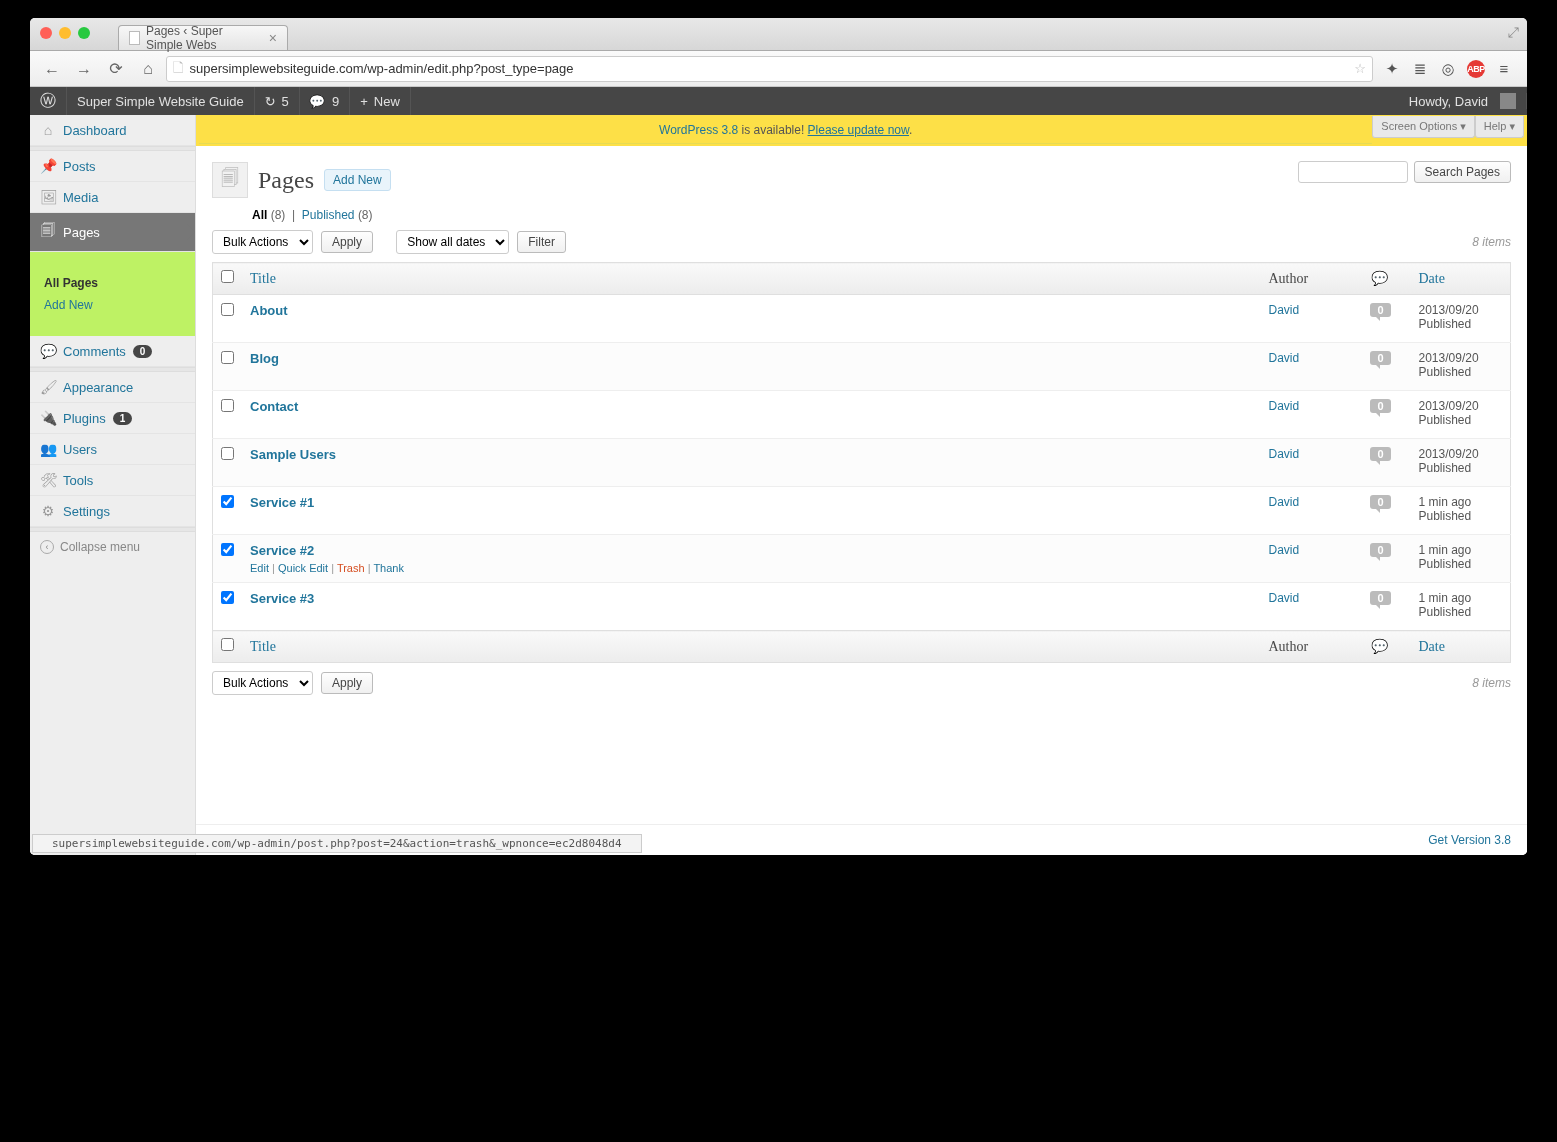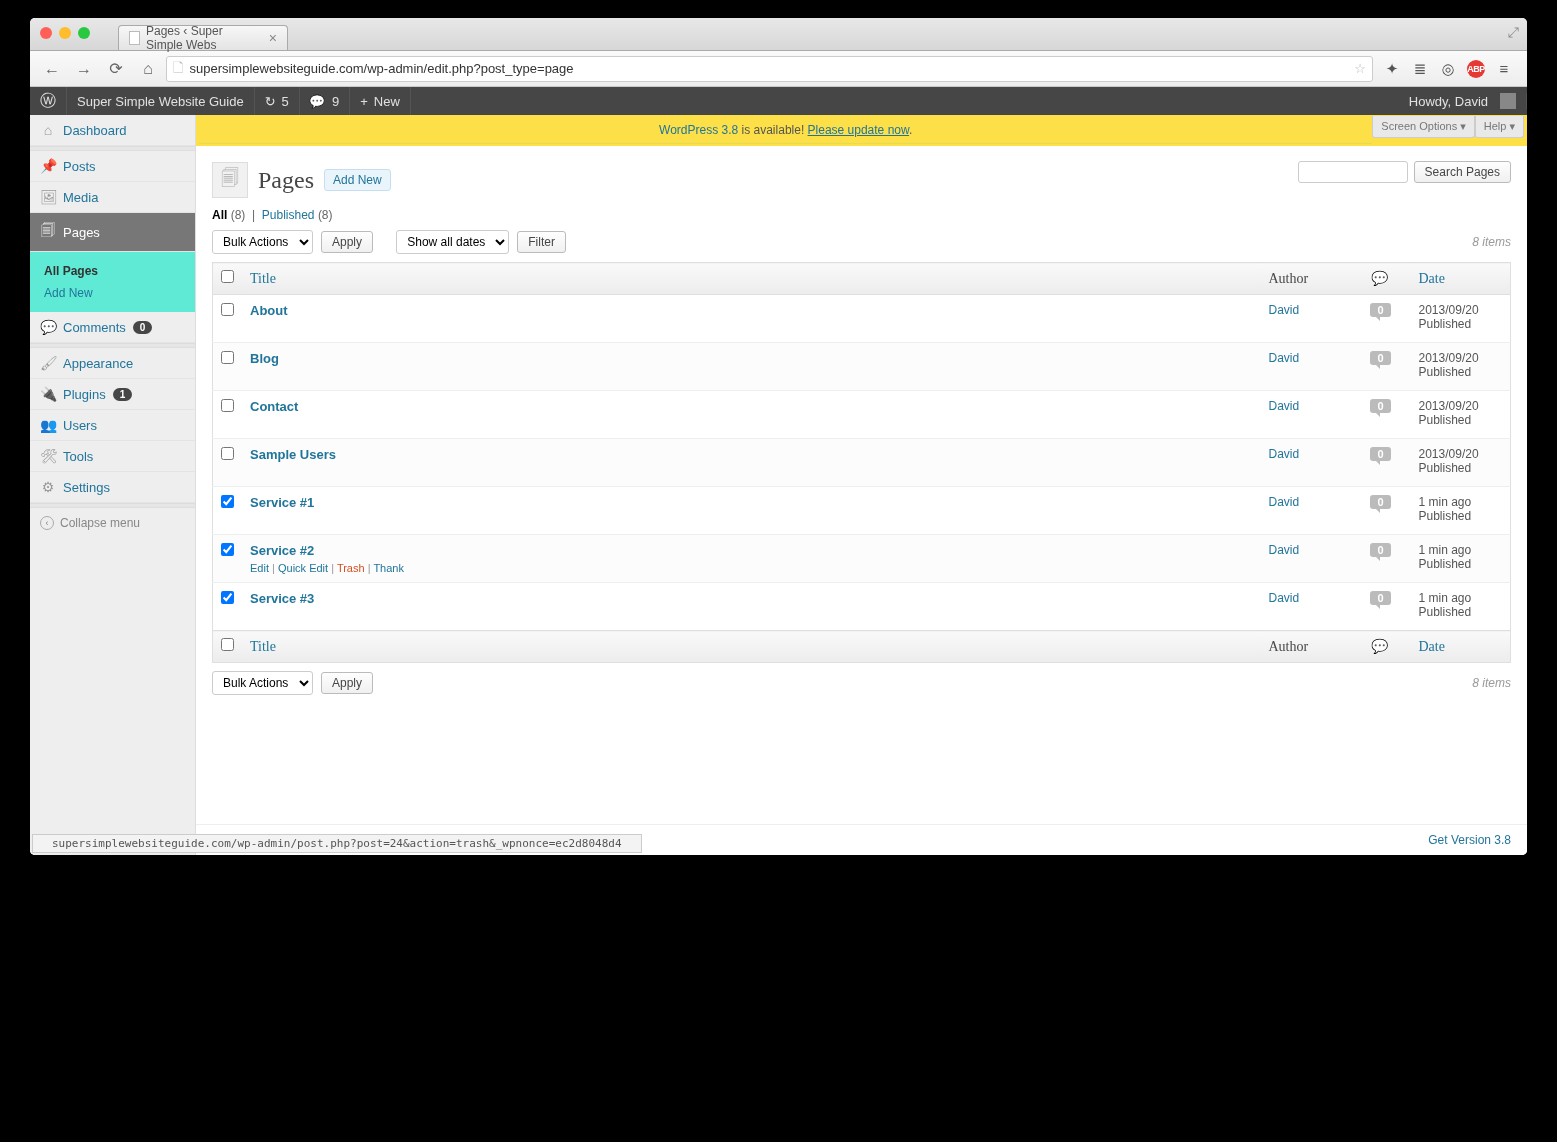--- a/index.html
+++ b/index.html
@@ -35,21 +35,21 @@
 .admin-bar .wp-logo{ font-size:16px; }
 .admin-bar .right{ margin-left:auto; display:flex; align-items:center; }
 .admin-bar .avatar{ width:16px; height:16px; background:#888; margin-left:6px; }
 
 
 .wp-wrap { display:flex; min-height: 740px; background:#fff; }
 .sidebar { width: 165px; background: #eee; font-size: 13px; }
 .menu-item { padding: 7px 10px; color:#21759b; cursor:pointer; display:flex; align-items:center; gap:7px; border-bottom: 1px solid #e4e4e4; }
 .menu-item.current { background: #777; color:#fff; position:relative; }
 .menu-item.current::after{ content:''; position:absolute; right:-8px; top:50%; transform:translateY(-50%); border:8px solid transparent; border-left-color:#777; }
-.submenu { background:#5eead4; padding: 8px 0; }
+.submenu { background:#bef264; padding: 20px 0; }
 .submenu div{ padding: 4px 12px 4px 14px; color:#21759b; cursor:pointer; font-size:12px;}
 .submenu .active{ color:#333; font-weight:bold; }
 .menu-icon{ width:16px; text-align:center; color:#999; font-size:14px; }
 .menu-item.current .menu-icon{ color:#fff; }
 .badge{ background:#464646; color:#fff; border-radius:10px; padding:1px 7px; font-size:10px; font-weight:bold;}
 .menu-sep{ height:5px; background: #e6e6e6; border-top:1px solid #ddd; border-bottom:1px solid #ddd;}
 .collapse{ padding:8px 10px; color:#888; font-size:12px; cursor:pointer; display:flex; align-items:center; gap:6px; }
 .collapse .circ{ width:14px;height:14px;border:1px solid #aaa;border-radius:50%; display:flex;align-items:center;justify-content:center;font-size:9px;}
 
 
@@ -60,21 +60,21 @@
 .screen-btn{ background:#e9e9e9; border:1px solid #ccc; border-top:none; padding:4px 8px; font-size:11px; color:#777; border-radius: 0 0 3px 3px; cursor:pointer; margin-top:-1px; align-self: flex-start;}
 .content-inner{ padding: 10px 16px; flex: 1;}
 
 .page-head{ display:flex; align-items:center; gap:10px; margin: 6px 0 10px 0;}
 .page-head .icon{ width:36px; height:36px; background:#f1f1f1; border:1px solid #ddd; display:flex; align-items:center; justify-content:center; color:#aaa; font-size:18px;}
 .page-head h1{ font-family: Georgia, serif; font-weight:normal; font-size:24px; color:#464646;}
 .addnew{ background:#e9f4fb; border:1px solid #c5dff1; color:#21759b; padding:3px 8px; border-radius:3px; font-size:12px; cursor:pointer;}
 
 .subsubsub{ font-size:12px; color:#666; margin-bottom:8px;}
 .subsubsub a{ color:#21759b; text-decoration:none;}
-.subsubsub .current{ color:#000; font-weight:bold;}
+.subsubsub .current{ color:#000; font-weight:bold;margin-left:40px;}
 
 .tablenav{ display:flex; justify-content:space-between; align-items:center; margin-bottom:8px;}
 .tn-left{ display:flex; gap:8px; align-items:center;}
 .tn-right{ display:flex; gap:8px; align-items:center;}
 select{ border:1px solid #ccc; border-radius:3px; padding:3px 6px; font-size:12px; background:#fff;}
 .button{ background: linear-gradient(#fefefe,#f0f0f0); border:1px solid #bbb; border-radius:3px; padding:3px 10px; font-size:12px; cursor:pointer; color:#464646;}
 .pagination{ color:#999; font-style:italic; font-size:12px;}
 .search-row{ display:flex; justify-content:flex-end; gap:6px; margin-bottom:6px; position:absolute; right:16px; top:46px;}
 .search-row input[type=text]{ width:110px; border:1px solid #ccc; border-radius:3px; padding:3px 5px; font-size:12px;}
 

